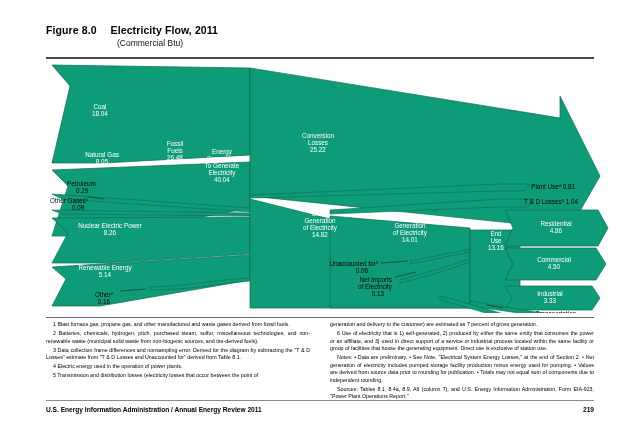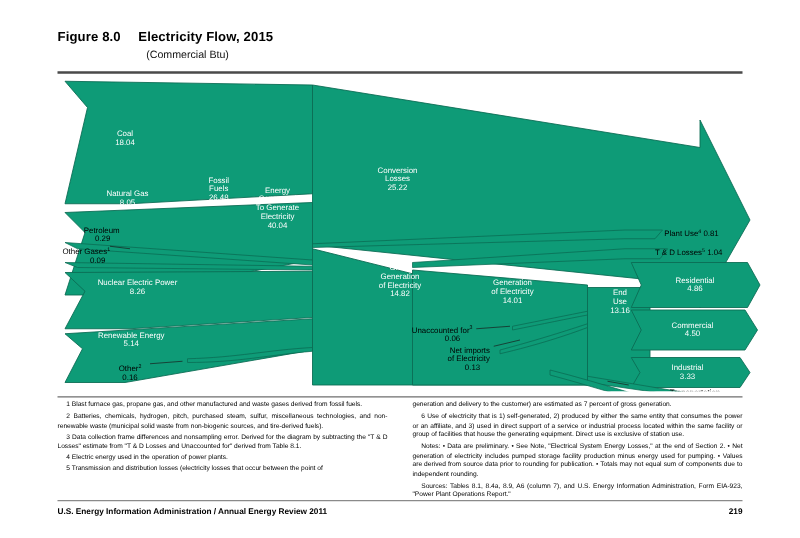--- a/index.html
+++ b/index.html
@@ -45,21 +45,21 @@
   .ftr-r{font-size:6.6px;font-weight:bold;}
 </style>
 </head>
 <body>
 
 <div id="page">
 
   <div class="hdr">
     <div class="hdr-row">
       <span class="fig-num">Figure 8.0</span>
-      <span class="fig-title">Electricity Flow, 2015</span>
+      <span class="fig-title">Electricity Flow, 2011</span>
     </div>
     <div class="fig-sub">(Commercial Btu)</div>
   </div>
   <div class="rule-top"></div>
 
   <svg id="sankey" viewBox="0 0 640 255">
 
     <g>
 
       <path d="M 52,7 L 70,28 L 52,105 L 104,105 L 250,97 L 250,10 Z" fill="#0e9b77" stroke="#0b6b53" stroke-width="0.7"></path>

